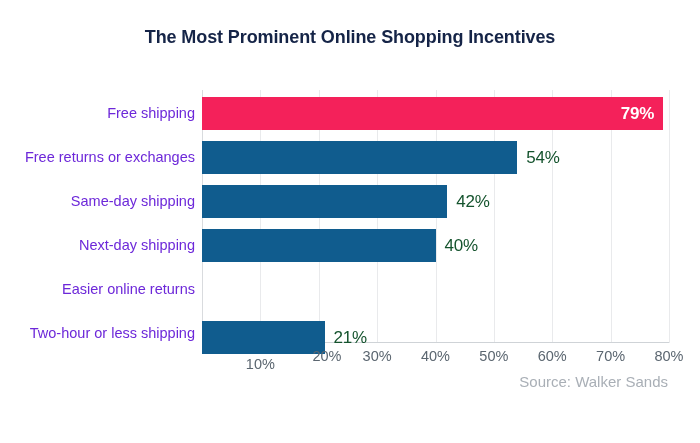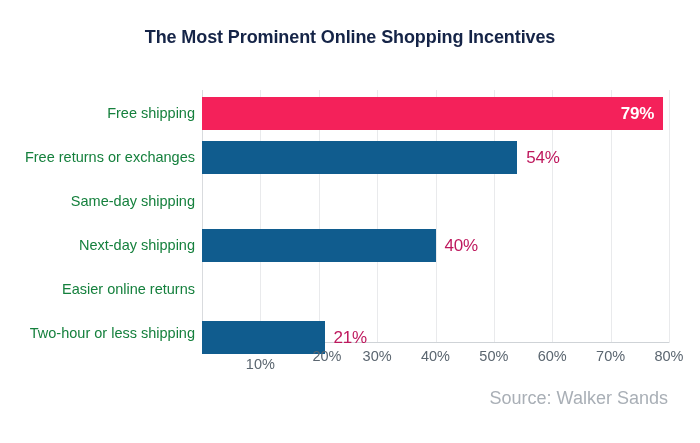--- a/index.html
+++ b/index.html
@@ -101,41 +101,41 @@
     font-weight: bold;
     color: #ffffff;
     letter-spacing: -0.2px;
     white-space: nowrap;
   }
   .bar-value-outside {
     position: absolute;
     top: 50%;
     transform: translateY(-50%);
     font-size: 17px;
-    color: #be185d;
+    color: #14532d;
     letter-spacing: -0.2px;
     white-space: nowrap;
   }
 
   
   .cat-labels {
     position: absolute;
     left: 0;
     top: 90px;
     width: 195px;
     height: 253px;
   }
   .cat-label {
     position: absolute;
     right: 0;
     height: 33px;
     line-height: 33px;
     text-align: right;
     font-size: 14.5px;
-    color: #15803d;
+    color: #6d28d9;
     white-space: nowrap;
   }
 
   
   .xticks {
     position: absolute;
     left: 202px;
     top: 348px;
     width: 467px;
     height: 22px;
@@ -146,22 +146,22 @@
     transform: translateX(-50%);
     font-size: 14.5px;
     color: #5b6670;
     white-space: nowrap;
   }
 
   
   .source {
     position: absolute;
     right: 32px;
-    top: 388px;
-    font-size: 18px;
+    top: 373px;
+    font-size: 15px;
     color: #a9afb6;
     white-space: nowrap;
   }
 </style>
 </head>
 <body>
 
 <div class="figure">
 
   <div class="chart-title">The Most Prominent Online Shopping Incentives</div>
@@ -191,20 +191,24 @@
     <div class="rows">
         <div class="row" style="top: 7px;">
           <div class="bar highlight" title="Free shipping: 79%" style="width: 461.163px;">
             <span class="bar-value-inside">79%</span>
           </div>
         </div>
         <div class="row" style="top: 51px;">
           <div class="bar" title="Free returns or exchanges: 54%" style="width: 315.225px;"></div>
           <span class="bar-value-outside" style="left: 324.225px;">54%</span>
         </div>
+        <div class="row" style="top: 95px;">
+          <div class="bar" title="Same-day shipping: 42%" style="width: 245.175px;"></div>
+          <span class="bar-value-outside" style="left: 254.175px;">42%</span>
+        </div>
         <div class="row" style="top: 139px;">
           <div class="bar" title="Next-day shipping: 40%" style="width: 233.5px;"></div>
           <span class="bar-value-outside" style="left: 242.5px;">40%</span>
         </div>
         <div class="row" style="top: 231px;">
           <div class="bar" title="Two-hour or less shipping: 21%" style="width: 122.588px;"></div>
           <span class="bar-value-outside" style="left: 131.588px;">21%</span>
         </div>
       </div>
   </div>

